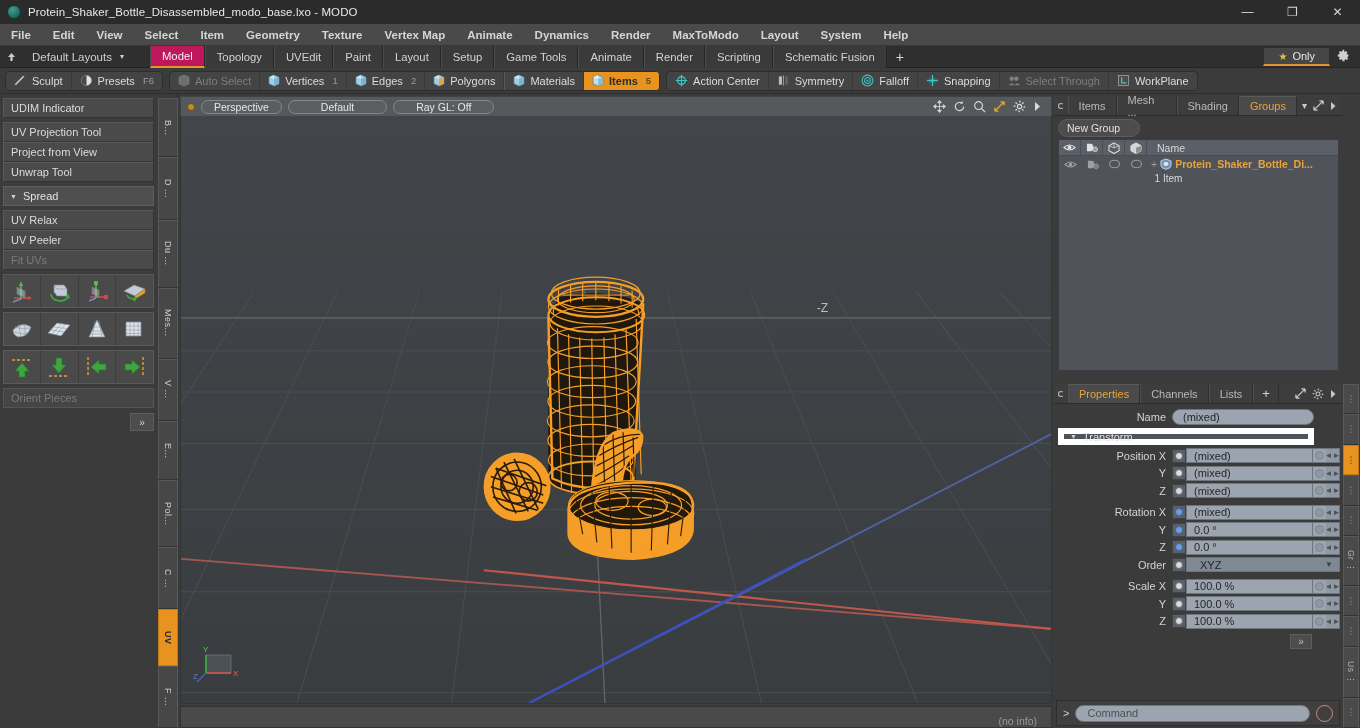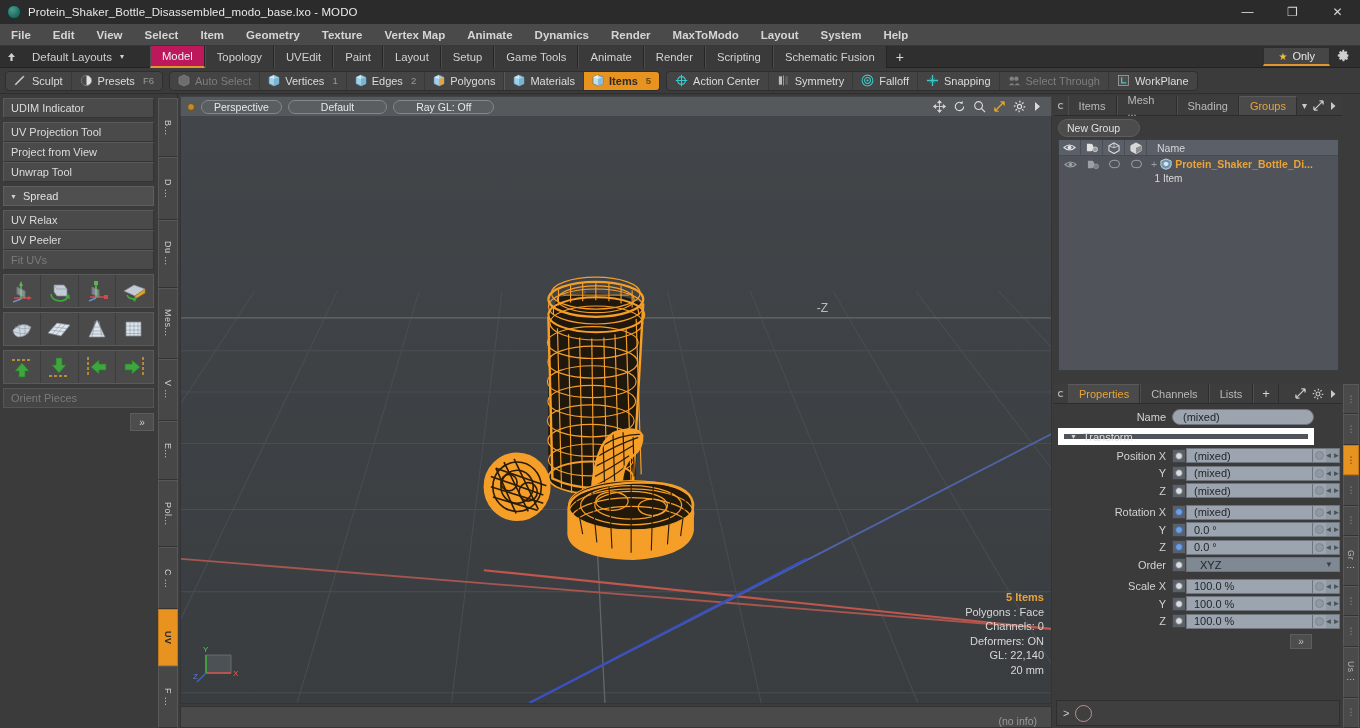--- a/index.html
+++ b/index.html
@@ -662,28 +662,20 @@
                 <path d="M40 214 L46 246 M55 204 L60 254 M72 198 L75 260 M94 195 L94 264
                          M116 197 L114 262 M134 203 L130 256 M148 211 L143 248"></path>
               </g>
               <path d="M32 222 Q32 200 96 196 Q152 194 155 216 L155 242 Q152 266 96 270 Q34 268 32 246 Z" fill="none" stroke="#f59e28" stroke-width="2.4"></path>
             </g>
           </g>
 
           <text x="630" y="190" fill="#b8bcc0" font-family="Liberation Sans, sans-serif" font-size="12">-Z</text>
         </svg>
 
-        <div class="vpstats">
-          <div class="items">5 Items</div>
-          <div>Polygons : Face</div>
-          <div>Channels: 0</div>
-          <div>Deformers: ON</div>
-          <div>GL: 22,140</div>
-          <div>20 mm</div>
-        </div>
 
         <svg class="axisgiz" viewBox="0 0 50 48">
           <path d="M13 30 L13 12 L38 12 L38 30 Z" fill="#5a5f63" opacity=".6" stroke="#8f979c" stroke-width=".8"></path>
           <path d="M13 30 L38 30" stroke="#c0564c" stroke-width="1.8"></path>
           <path d="M13 30 L13 12" stroke="#3fa53f" stroke-width="1.8"></path>
           <path d="M13 30 L4 39" stroke="#3a63c0" stroke-width="1.6"></path>
           <text x="10" y="9" fill="#4fd04f" font-family="Liberation Sans, sans-serif" font-size="8">Y</text>
           <text x="40" y="33" fill="#e0615a" font-family="Liberation Sans, sans-serif" font-size="8">X</text>
           <text x="0" y="36" fill="#5b7fe0" font-family="Liberation Sans, sans-serif" font-size="8">Z</text>
         </svg>
@@ -944,20 +936,23 @@
 
             <div class="rdbl">
               <i>»</i>
             </div>
           </div>
 
           <div style="flex:1 1 auto"></div>
 
           <div class="cmdbar">
             <span class="cmdgt">&gt;</span>
+            <div class="cmdfield">
+              <span>Command</span>
+            </div>
             <div class="cmdrec"></div>
           </div>
         </div>
 
         <div class="rvstrip">
           <div class="rvt">
               <span class="dots">⋮</span>
             </div>
           <div class="rvt">
               <span class="dots">⋮</span>

